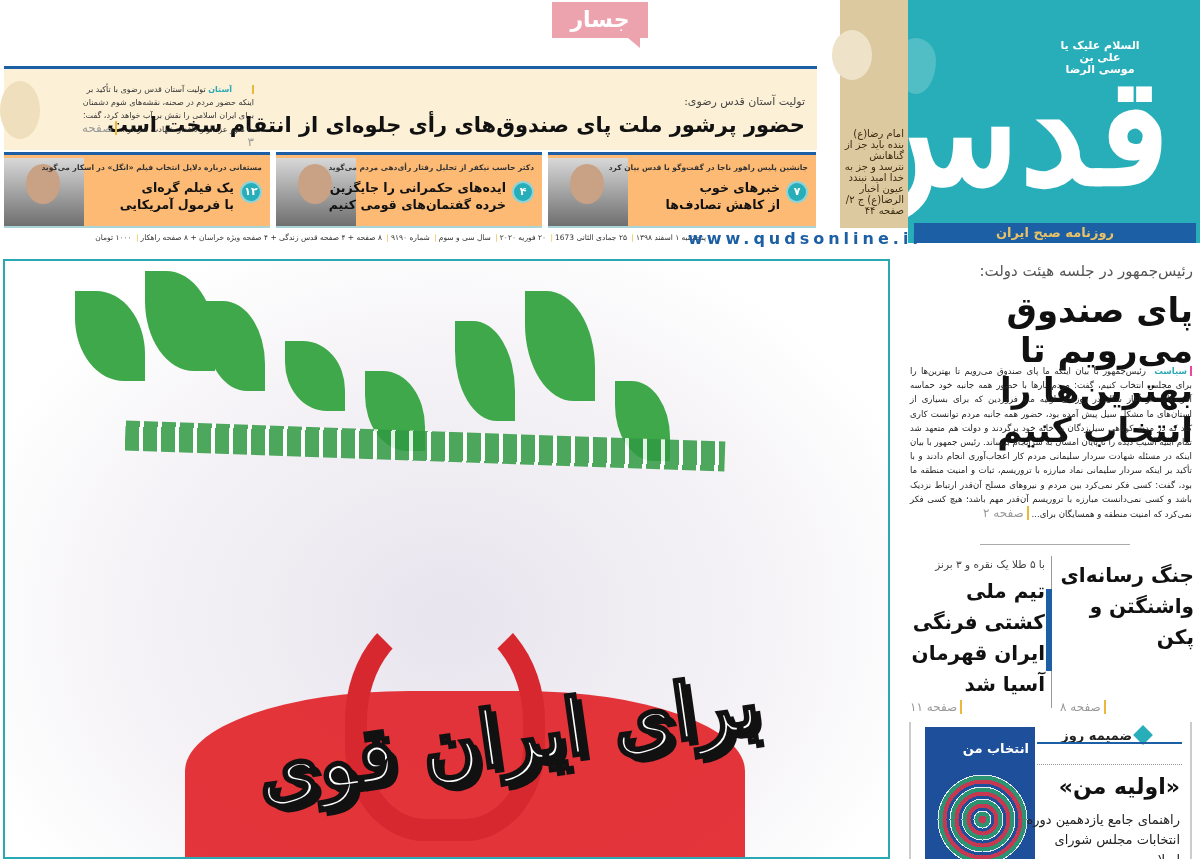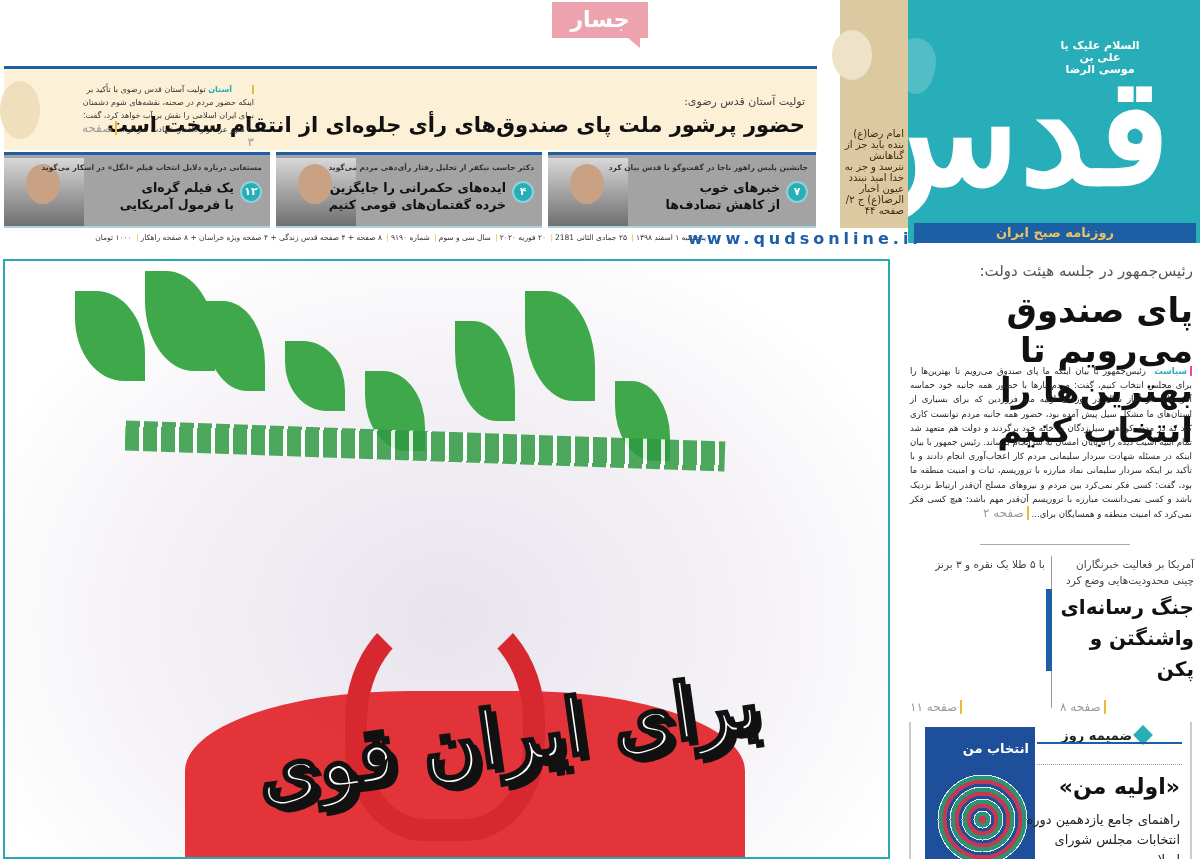--- a/index.html
+++ b/index.html
@@ -17,21 +17,21 @@
 #jesar{left:552px;top:2px;width:96px;height:36px;background:#eda3ae;color:#fff;font-size:22px;font-weight:bold;text-align:center;line-height:36px;letter-spacing:3px}
 #jesar:after{content:"";position:absolute;right:8px;bottom:-10px;border-left:12px solid transparent;border-top:10px solid #eda3ae}
 
 #band{left:4px;top:66px;width:813px;height:84px;background:#fcf0d6;border-top:3px solid #1d5fa5}
 #band .kicker{position:absolute;right:12px;top:26px;font-size:11px;color:#444}
 #band .hl{position:absolute;right:12px;top:44px;font-size:21px;font-weight:bold;color:#111;white-space:nowrap}
 #band .side{position:absolute;left:70px;top:14px;width:180px;font-size:8px;line-height:13px;color:#333;text-align:right}
 #band .side .tag{color:#2aa9b5;font-weight:bold;border-right:2px solid #e8b93a;padding-right:20px}
 #band .orn{position:absolute;left:-4px;top:12px;width:40px;height:58px;background:#efdfbc;border-radius:50%}
 
-.teaser{top:152px;height:76px;border-top:3px solid #1d5fa5;border-bottom:2px solid #a9d5da;background:#a3a3a3}
+.teaser{top:152px;height:76px;border-top:3px solid #1d5fa5;border-bottom:2px solid #a9d5da;background:#fdba74}
 .teaser .photo{position:absolute;left:0;top:3px;width:80px;height:68px;background:linear-gradient(#d8d8d8,#6f6f6f)}
 .teaser .photo:after{content:"";position:absolute;left:22px;top:6px;width:34px;height:40px;border-radius:50%;background:#c9a184}
 .teaser .kick{position:absolute;right:8px;top:8px;font-size:7.5px;color:#333;font-weight:bold;white-space:nowrap}
 .teaser .num{position:absolute;right:8px;top:26px;width:22px;height:22px;border-radius:50%;background:#27aeb8;border:2px solid #8fd3d8;color:#fff;font-size:11px;font-weight:bold;text-align:center;line-height:18px}
 .teaser .t{position:absolute;right:36px;top:24px;font-size:12.5px;font-weight:bold;line-height:17px;text-align:right;color:#111}
 
 #strip{left:4px;top:231px;width:702px;height:14px;font-size:7.5px;color:#333;white-space:nowrap;overflow:hidden;line-height:14px}
 #strip .sep{color:#e8b93a;margin:0 2px}
 #url{left:688px;top:229px;width:192px;font-size:16px;color:#1d5fa5;font-weight:bold;letter-spacing:4px;direction:ltr;text-align:center}
 
@@ -112,21 +112,21 @@
 </div>
 <div class="abs teaser" style="left:4px;width:266px">
   <div class="photo"></div>
   <div class="kick">مستغانی درباره دلایل انتخاب فیلم «انگل» در اسکار می‌گوید</div>
   <div class="num">۱۲</div>
   <div class="t">یک فیلم گره‌ای<br>با فرمول آمریکایی</div>
 </div>
 
 <div id="strip" class="abs">
   <span>پنجشنبه ۱ اسفند ۱۳۹۸</span><span class="sep">|</span>
-  <span>۲۵ جمادی الثانی 2181</span><span class="sep">|</span>
+  <span>۲۵ جمادی الثانی 1673</span><span class="sep">|</span>
   <span>۲۰ فوریه ۲۰۲۰</span><span class="sep">|</span>
   <span>سال سی و سوم</span><span class="sep">|</span>
   <span>شماره ۹۱۹۰</span><span class="sep">|</span>
   <span>۸ صفحه + ۴ صفحه قدس زندگی + ۴ صفحه ویژه خراسان + ۸ صفحه راهکار</span><span class="sep">|</span>
   <span>۱۰۰۰ تومان</span>
 </div>
 <div id="url" class="abs">www.qudsonline.ir</div>
 
 <div id="mainimg" class="abs">
   <div class="leaf" style="left:70px;top:30px;width:70px;height:90px"></div>
@@ -146,27 +146,27 @@
 <div id="rc-kick" class="abs">رئیس‌جمهور در جلسه هیئت دولت:</div>
 <div id="rc-hl" class="abs">پای صندوق می‌رویم تا بهترین‌ها را انتخاب کنیم</div>
 <div id="rc-body" class="abs">
   <span class="tag">سیاست</span>
   <span>رئیس‌جمهور با بیان اینکه ما پای صندوق می‌رویم تا بهترین‌ها را برای مجلس انتخاب کنیم، گفت: مردم بارها با حضور همه جانبه خود حماسه آفریده‌اند. از آغاز سال در روزهای اولیه ماه فروردین که برای بسیاری از استان‌های ما مشکل سیل پیش آمده بود، حضور همه جانبه مردم توانست کاری کند که در مدت کوتاهی سیل‌زدگان به خانه خود برگردند و دولت هم متعهد شد تمام ابنیه آسیب دیده را تا پایان امسال به سرانجام برساند. رئیس جمهور با بیان اینکه در مسئله شهادت سردار سلیمانی مردم کار اعجاب‌آوری انجام دادند و با تأکید بر اینکه سردار سلیمانی نماد مبارزه با تروریسم، ثبات و امنیت منطقه ما بود، گفت: کسی فکر نمی‌کرد بین مردم و نیروهای مسلح آن‌قدر ارتباط نزدیک باشد و کسی نمی‌دانست مبارزه با تروریسم آن‌قدر مهم باشد؛ هیچ کسی فکر نمی‌کرد که امنیت منطقه و همسایگان برای...</span>
   <span class="pref">صفحه ۲</span>
 </div>
 <div id="rc-div" class="abs"></div>
 
 <div id="sb-right" class="abs sb">
-  <div class="k">آمریکا بر فعالیت خبرنگاران چینی محدودیت‌هایی وضع کرد</div>
   <div class="h">جنگ رسانه‌ای واشنگتن و پکن</div>
 </div>
 <div id="vline" class="abs"></div>
 <div id="vbar" class="abs"></div>
 <div id="sb-left" class="abs sb">
   <div class="k">با ۵ طلا یک نقره و ۳ برنز</div>
+  <div class="h">تیم ملی کشتی فرنگی ایران قهرمان آسیا شد</div>
 </div>
 <div id="pr-r" class="abs pref">صفحه ۸</div>
 <div id="pr-l" class="abs pref">صفحه ۱۱</div>
 
 <div id="supp" class="abs">
   <div class="cover">
     <div class="ct">انتخاب من</div>
     <div class="swirl"></div>
   </div>
   <div class="diamond"></div>

